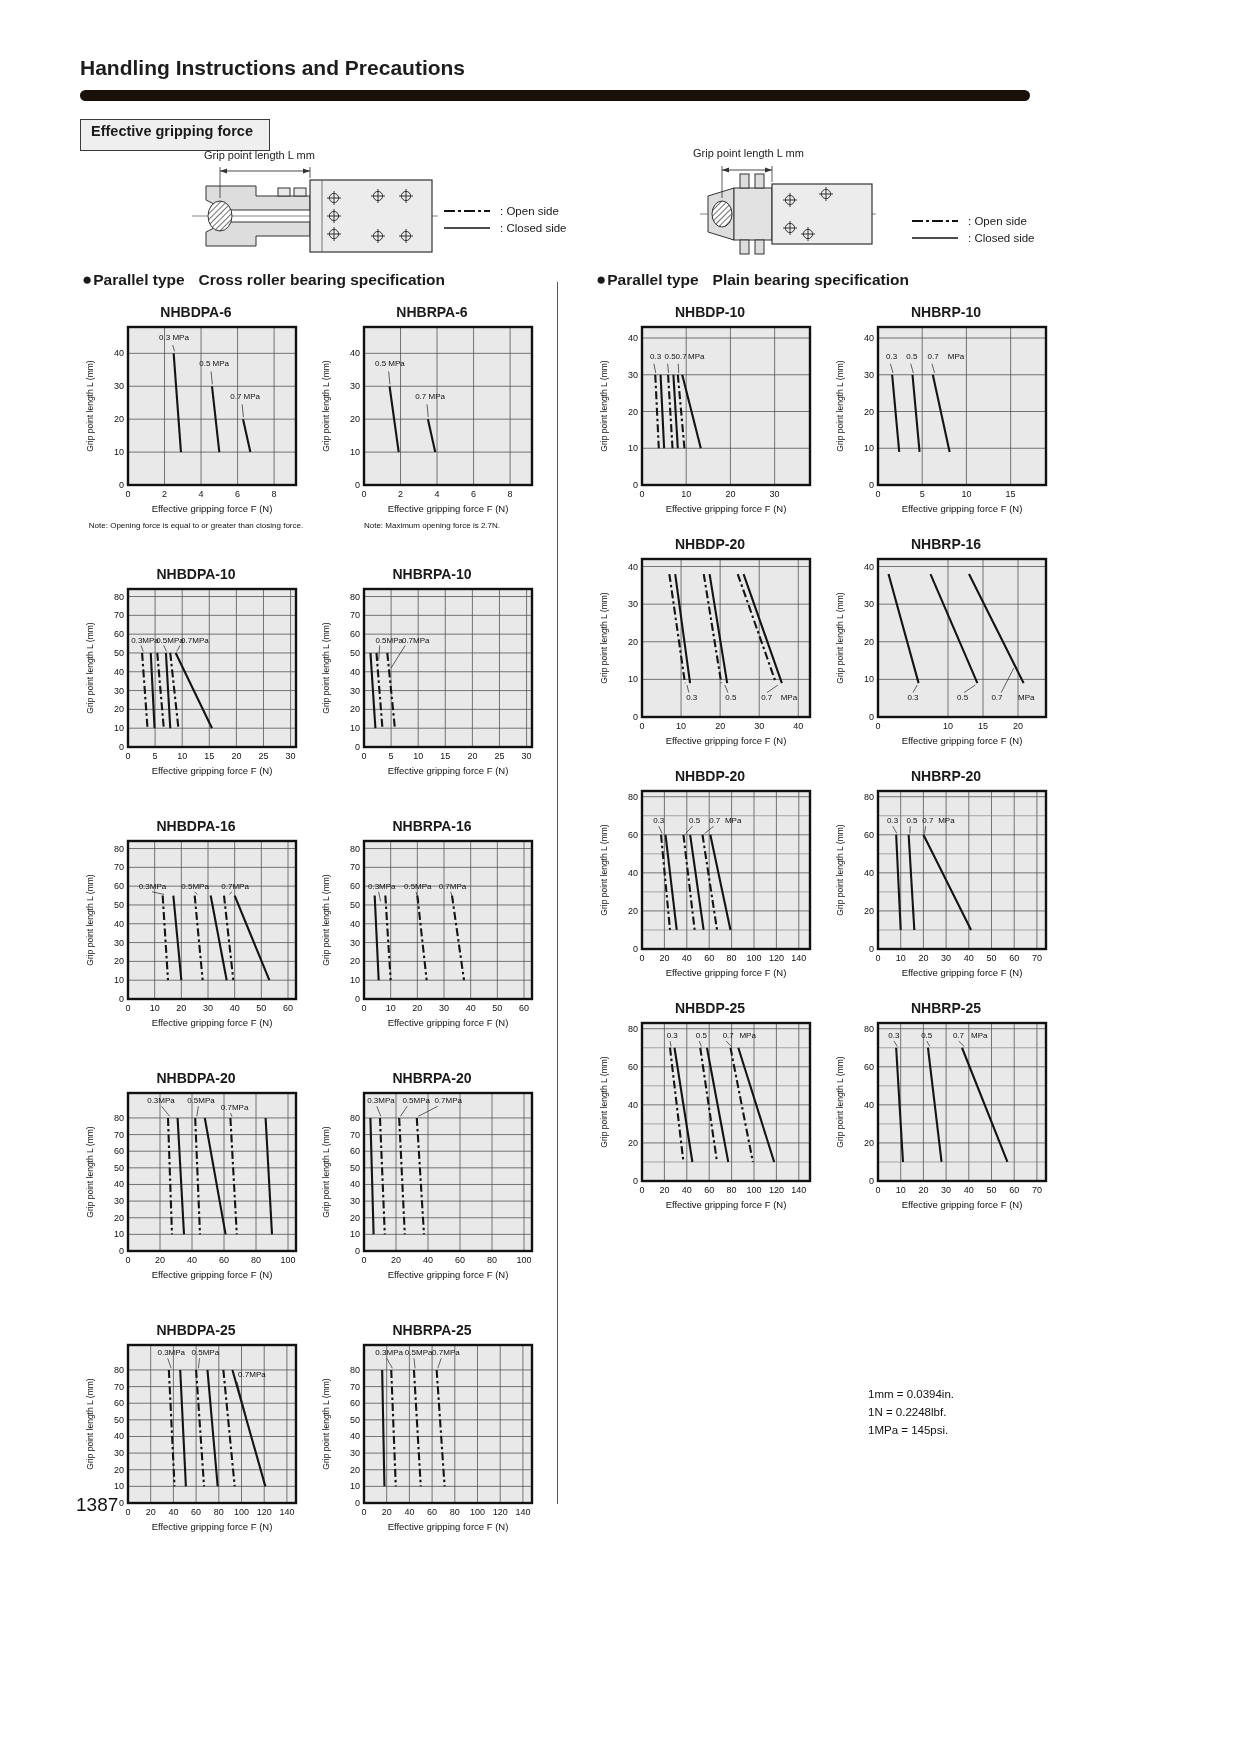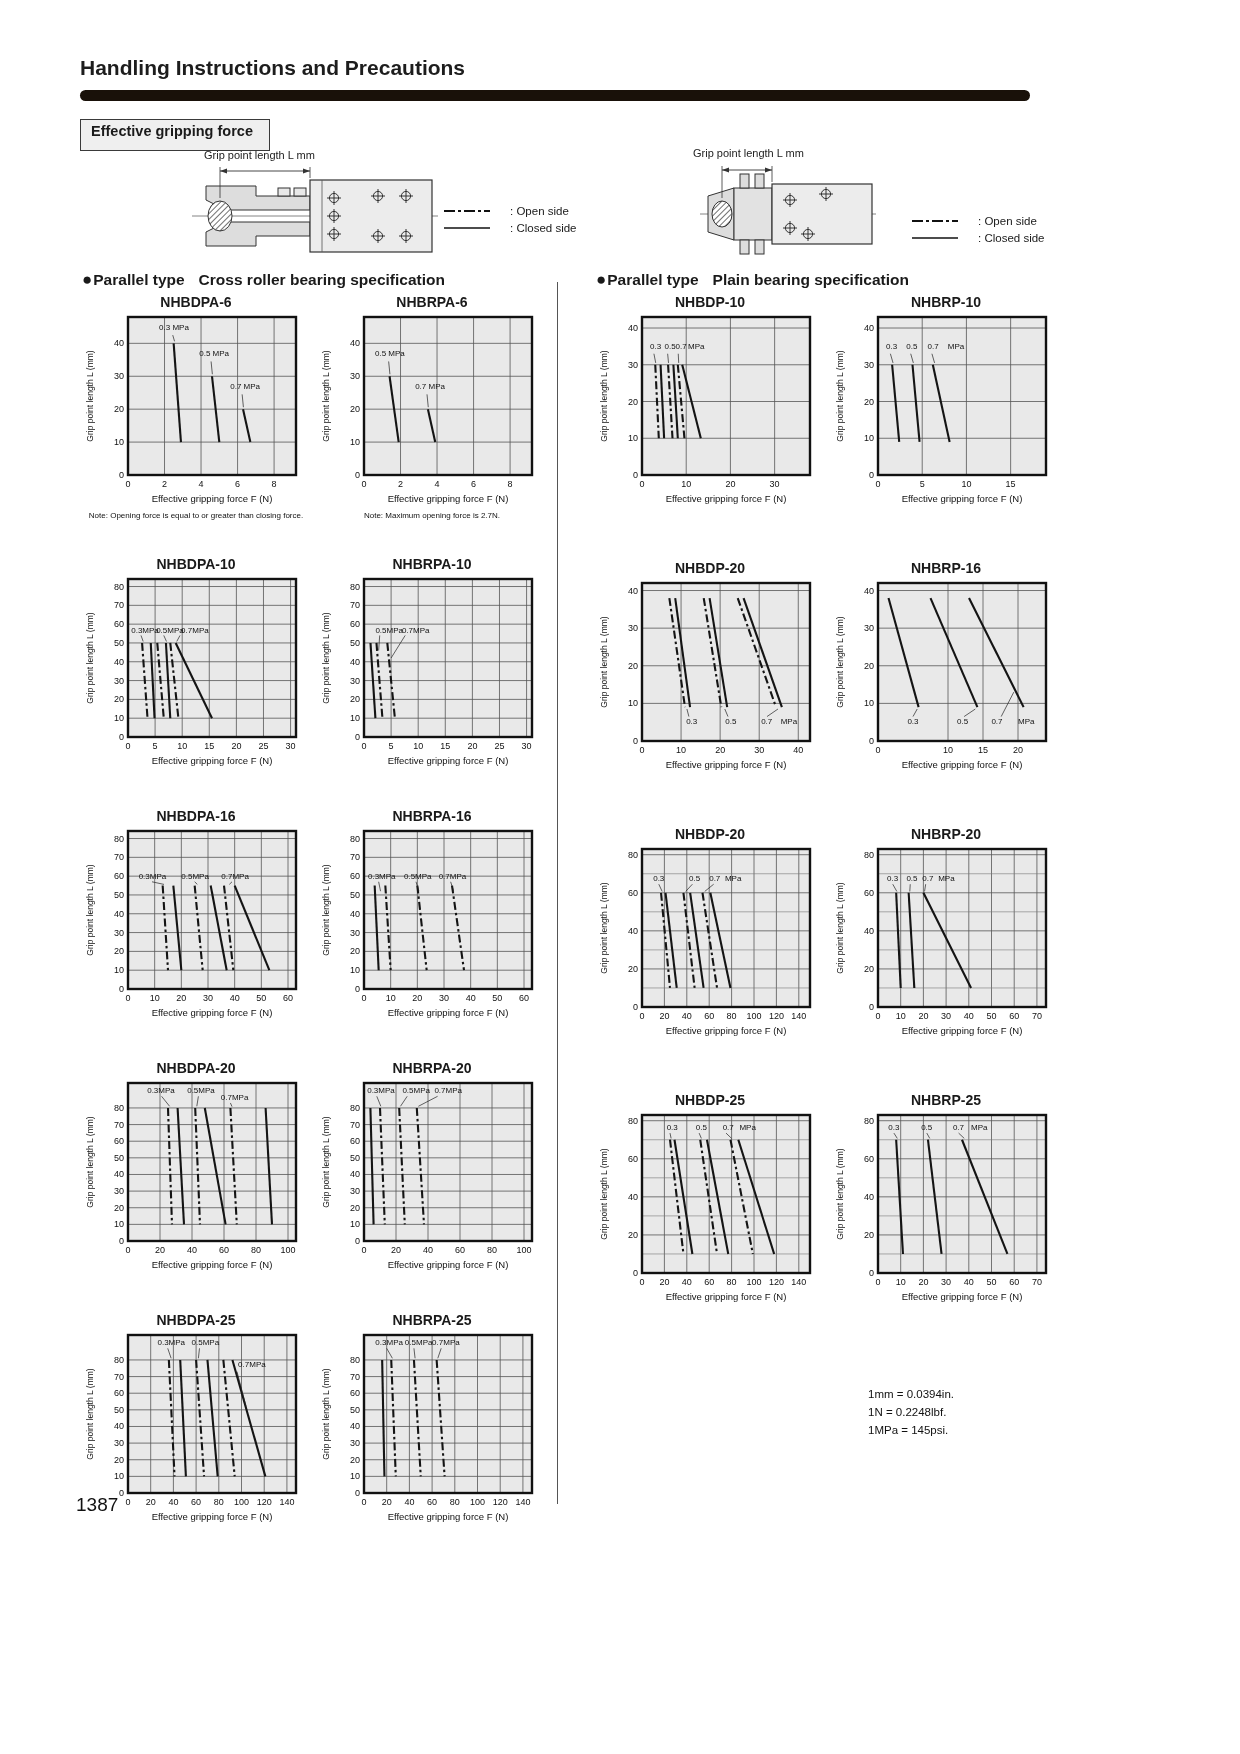--- a/index.html
+++ b/index.html
@@ -5,30 +5,30 @@
   html,body{margin:0;padding:0;}
   body{width:1240px;height:1754px;position:relative;background:#fff;
        font-family:"Liberation Sans",sans-serif;color:#1a1a1a;overflow:hidden;}
   .page-title{position:absolute;left:80px;top:56px;font-size:21px;font-weight:bold;color:#1d1d1d;}
   .title-bar{position:absolute;left:80px;top:90px;width:950px;height:11px;background:#191109;border-radius:6px;}
   .section-box{position:absolute;left:80px;top:119px;border:1.5px solid #3a3a3a;background:#efefef;
        padding:3px 16px 11px 10px;font-weight:bold;font-size:14.5px;}
   .diagram-label{position:absolute;font-size:11px;color:#222;}
   .diagram{position:absolute;}
   .legend{position:absolute;font-size:11.5px;color:#1a1a1a;}
-  .legend-row{display:flex;align-items:center;gap:20px;height:17px;}
-  .sec-header{font-size:15.5px;font-weight:bold;margin-bottom:4px;white-space:nowrap;}
+  .legend-row{display:flex;align-items:center;gap:10px;height:17px;}
+  .sec-header{font-size:15.5px;font-weight:bold;margin-bottom:14px;white-space:nowrap;}
   .sec-header .bullet{font-size:17px;margin-right:1px;}
   .sec-header .spec{margin-left:14px;}
   .section{position:absolute;top:270px;}
   #section-0{left:82px;}
   #section-1{left:596px;}
   .charts-grid{display:grid;grid-template-columns:228px 228px;column-gap:8px;}
   #section-0 .charts-grid{row-gap:36px;}
-  #section-1 .charts-grid{row-gap:50px;}
+  #section-1 .charts-grid{row-gap:16px;}
   .chart-title{text-align:center;font-weight:bold;font-size:14px;margin-bottom:2px;}
   .chart-note{font-size:8px;text-align:center;margin-top:1px;color:#111;}
   .divider{position:absolute;left:557px;top:282px;width:1px;height:1222px;background:#555;}
   .conversions{position:absolute;left:868px;top:1386px;font-size:11.5px;line-height:1.55;color:#111;}
   .page-number{position:absolute;left:76px;top:1494px;font-size:19px;color:#111;}
   svg text{font-family:"Liberation Sans",sans-serif;}
 </style>
 </head>
 <body>
 

